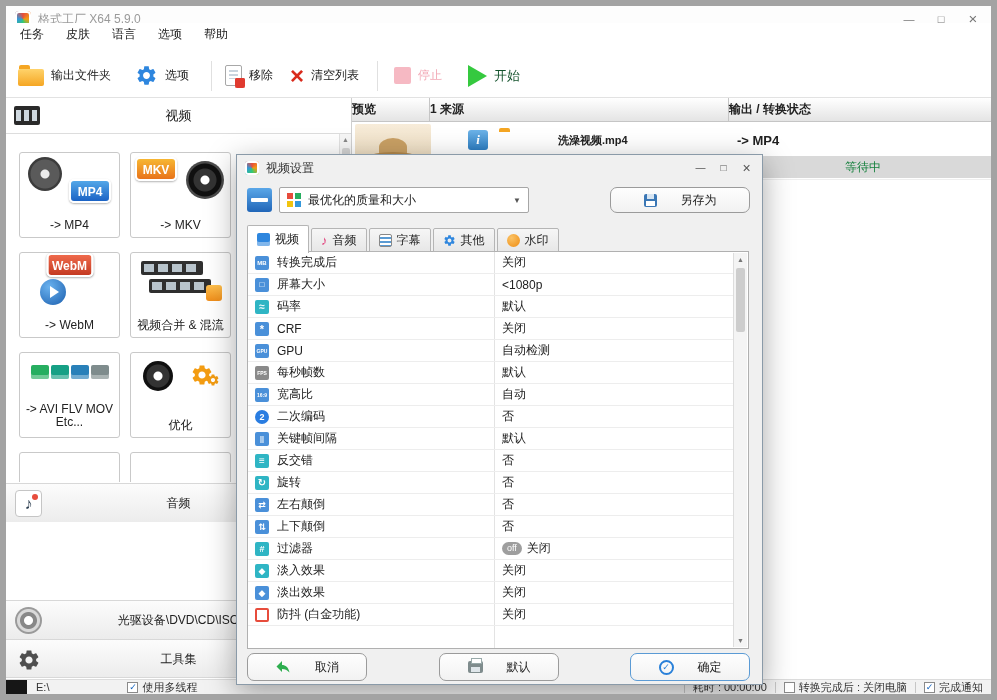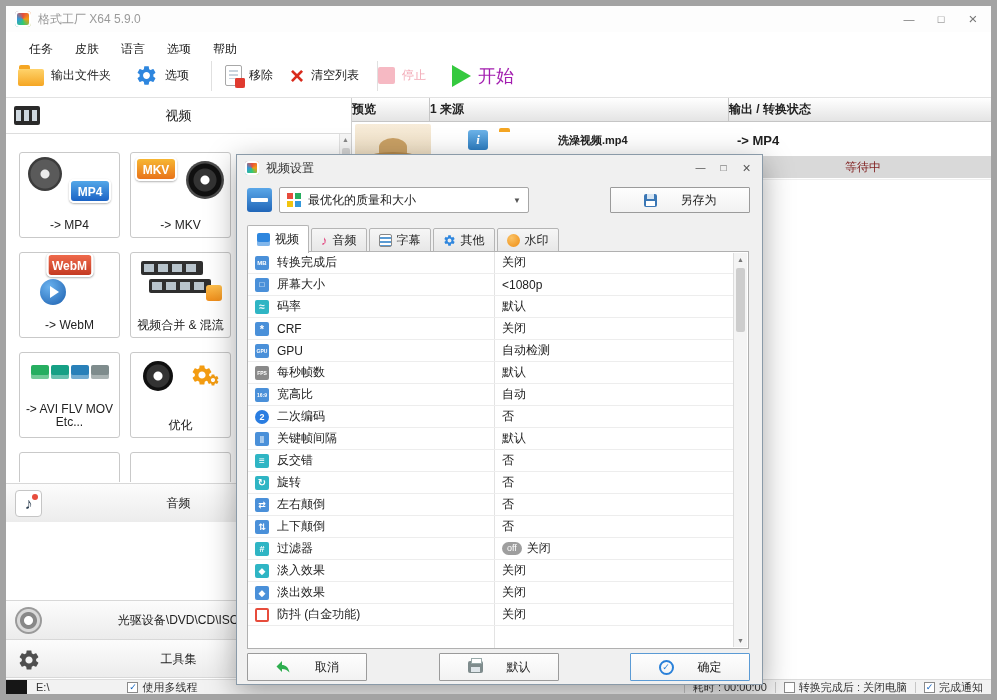--- a/index.html
+++ b/index.html
@@ -11,39 +11,39 @@
   }
   
   .titlebar { position:absolute; left:0; top:0; width:100%; height:26px; background:#fdfdfd; }
   .app-logo { position:absolute; left:9px; top:5px; width:16px; height:16px; border-radius:4px;
     background:conic-gradient(#e74c3c,#f39c12,#2ecc71,#3498db,#e74c3c); box-shadow:inset 0 0 0 2px #fff; }
   .win-title { position:absolute; left:32px; top:0; line-height:26px; color:#9a9a9a; font-size:12px; }
   .win-ctrls { position:absolute; right:2px; top:0; height:26px; display:flex; }
   .wc { width:32px; height:26px; line-height:26px; text-align:center; color:#777; font-size:11px; cursor:pointer; }
   .wc.close { font-size:15px; }
   
-  .menubar { position:absolute; left:0; top:32px; width:100%; height:22px; display:flex; align-items:center; padding-left:12px; background:#fff; }
+  .menubar { position:absolute; left:0; top:17px; width:100%; height:22px; display:flex; align-items:center; padding-left:3px; background:#fff; }
   .menu-item { padding:2px 11px; cursor:pointer; color:#222; }
   
   .toolbar { position:absolute; left:0; top:48px; width:100%; height:44px; background:#fff;
     border-bottom:1px solid #e2e2e2; display:flex; align-items:center; }
   .tbtn { display:flex; align-items:center; gap:7px; cursor:pointer; }
   .tsep { width:1px; height:30px; background:#e0e0e0; }
   .folder { width:26px; height:17px; background:linear-gradient(#ffd36b,#f5a623); border-radius:2px; position:relative; margin-top:3px; }
   .folder::before { content:""; position:absolute; top:-4px; left:1px; width:11px; height:4px; background:#f5a623; border-radius:2px 2px 0 0; }
   .folder.small { transform:scale(.8); }
   .page-ic { width:17px; height:21px; background:#fff; border:1px solid #a8a8a8; border-radius:2px; position:relative; }
   .page-ic::before { content:""; position:absolute; left:3px; right:3px; top:4px; height:9px;
     background:repeating-linear-gradient(#c9d4de 0 2px,transparent 2px 4px); }
   .page-ic::after { content:""; position:absolute; right:-4px; bottom:-3px; width:10px; height:10px; background:#e03a2f; border-radius:2px; box-shadow:inset 0 0 0 2px #e03a2f, inset 0 -4px 0 -2px #fff; }
   .xmark { color:#d92b1c; font-size:24px; font-weight:bold; line-height:22px; }
   .stopsq { width:17px; height:17px; background:#f6b9c3; border-radius:2px; }
   .stop-label { color:#f2a9b6; }
   .playtri { width:0; height:0; border-left:19px solid #35c93f; border-top:11px solid transparent; border-bottom:11px solid transparent; }
-  .start-label { color:#a21caf; font-size:18px; }
+  .start-label { color:#14532d; font-size:13px; }
   .gear { fill:#2e86de; }
   .g-dark { fill:#4f4f4f; }
   .g-orange { fill:#f39c12; }
   
   .left-panel { position:absolute; left:0; top:92px; width:346px; height:593px; background:#fff; border-right:1px solid #cfcfcf; }
   .left-header { position:absolute; left:0; top:0; width:100%; height:36px; border-bottom:1px solid #ddd; text-align:center; line-height:36px; font-size:13px; background:#fff; }
   .film-ic { position:absolute; left:8px; top:8px; width:26px; height:19px; background:#2a2a2a; border-radius:2px; }
   .film-ic::before { content:""; position:absolute; left:2px; right:2px; top:4px; bottom:4px;
     background:repeating-linear-gradient(90deg,#cfd8df 0 5px,#2a2a2a 5px 8px); }
   .tiles { position:absolute; left:0; top:36px; width:333px; height:348px; overflow:hidden; }
@@ -100,21 +100,21 @@
     background:linear-gradient(#f7ecd9,#e6d2b2); overflow:hidden; }
   .thumb::before { content:""; position:absolute; left:24px; top:14px; width:28px; height:18px; border-radius:50% 50% 10% 10%; background:#c9a064; }
   .thumb::after { content:""; position:absolute; left:14px; top:28px; width:48px; height:10px; border-radius:50%; background:#b3884b; }
   .info-ic { position:absolute; left:116px; top:8px; width:20px; height:20px; border-radius:3px;
     background:linear-gradient(#6db3e8,#2d7dc1); color:#fff; font-style:italic; font-weight:bold; text-align:center;
     line-height:20px; font-size:13px; font-family:"Liberation Serif","DejaVu Serif",serif; cursor:pointer; }
   .row-folder { position:absolute; left:146px; top:10px; cursor:pointer; }
   .task-name { position:absolute; left:206px; top:11px; font-weight:bold; font-size:11px; }
   .task-target { position:absolute; left:385px; top:11px; font-weight:bold; font-size:13px; }
   .status-chip { position:absolute; left:381px; top:34px; width:260px; height:22px; background:#d9d9d9;
-    border-radius:2px; text-align:center; line-height:22px; font-size:12px; color:#7f1d1d; }
+    border-radius:2px; text-align:center; line-height:22px; font-size:12px; color:#15803d; }
   
   .statusbar { position:absolute; left:0; bottom:0; width:100%; height:15px; background:#f2f2f2;
     border-top:1px solid #dcdcdc; display:flex; align-items:center; font-size:11px; color:#333; }
   .sb-chip { width:21px; height:14px; background:#161616; margin-right:9px; }
   .cb { display:inline-flex; align-items:center; justify-content:center; width:11px; height:11px; background:#fff;
     border:1px solid #8a8a8a; font-size:9px; color:#1565c0; line-height:1; margin-right:4px; cursor:pointer; }
   .sbsep { width:1px; height:11px; background:#c6c6c6; margin:0 8px; }
   .sb-mt { margin-left:78px; display:flex; align-items:center; }
   .sb-right { margin-left:auto; display:flex; align-items:center; padding-right:8px; }
   
@@ -129,21 +129,21 @@
   .dwc.close { font-size:14px; }
   .prof-ic { position:absolute; left:10px; top:33px; width:25px; height:24px; border-radius:3px;
     background:linear-gradient(#5aa7e8,#2166b8); cursor:pointer; }
   .prof-ic::after { content:""; position:absolute; left:4px; right:4px; top:10px; height:4px; background:#fff; border-radius:1px; }
   .dropdown { position:absolute; left:42px; top:32px; width:250px; height:26px; background:#fff;
     border:1px solid #a6a6a6; border-radius:2px; display:flex; align-items:center; padding:0 7px; cursor:pointer; }
   .dd-ic { width:14px; height:14px; margin-right:7px;
     background-image:linear-gradient(#e74c3c,#e74c3c),linear-gradient(#27ae60,#27ae60),linear-gradient(#f1c40f,#f1c40f),linear-gradient(#3498db,#3498db);
     background-size:6px 6px; background-position:0 0,8px 0,0 8px,8px 8px; background-repeat:no-repeat; }
   .dd-arrow { margin-left:auto; font-size:8px; color:#555; }
-  .btn { background:linear-gradient(#fefefe,#f2f2f2); border:1px solid #9b9b9b; border-radius:1px;
+  .btn { background:linear-gradient(#fefefe,#f2f2f2); border:1px solid #9b9b9b; border-radius:7px;
     display:flex; align-items:center; justify-content:center; gap:24px; font-size:12px; color:#222; cursor:pointer;text-align:center; }
   .saveas { position:absolute; left:373px; top:32px; width:140px; height:26px; }
   .floppy { width:13px; height:13px; background:#3b77b5; border-radius:2px; position:relative; }
   .floppy::before { content:""; position:absolute; left:3px; top:0; width:7px; height:5px; background:#d7e5f2; }
   .floppy::after { content:""; position:absolute; left:2px; bottom:1px; width:9px; height:5px; background:#fff; }
   .tabs { position:absolute; left:10px; top:70px; height:28px; display:flex; align-items:flex-start; z-index:2; }
   .tab { height:24px; margin-top:3px; margin-right:2px; padding:0 9px; border:1px solid #b5b5b5; background:linear-gradient(#f6f6f6,#e7e7e7);
     display:flex; align-items:center; gap:5px; font-size:12px; cursor:pointer; border-radius:2px 2px 0 0; }
   .tab.active { height:28px; margin-top:0; background:#fff; border-bottom:none; }
   .tic { width:13px; height:13px; border-radius:2px; display:inline-block; }
@@ -221,21 +221,21 @@
     <div class="tsep" style="margin-left:22px"></div>
     <div class="tbtn" style="margin-left:13px">
       <span class="page-ic"></span>
       <span>移除</span>
     </div>
     <div class="tbtn" style="margin-left:17px">
       <span class="xmark">×</span>
       <span>清空列表</span>
     </div>
     <div class="tsep" style="margin-left:18px"></div>
-    <div class="tbtn" style="">
+    <div class="tbtn" style="margin-left:16px">
       <span class="stopsq"></span>
       <span class="stop-label">停止</span>
     </div>
     <div class="tbtn" style="margin-left:26px">
       <span class="playtri"></span>
       <span class="start-label">开始</span>
     </div>
   </div>
 
   <div class="left-panel">

